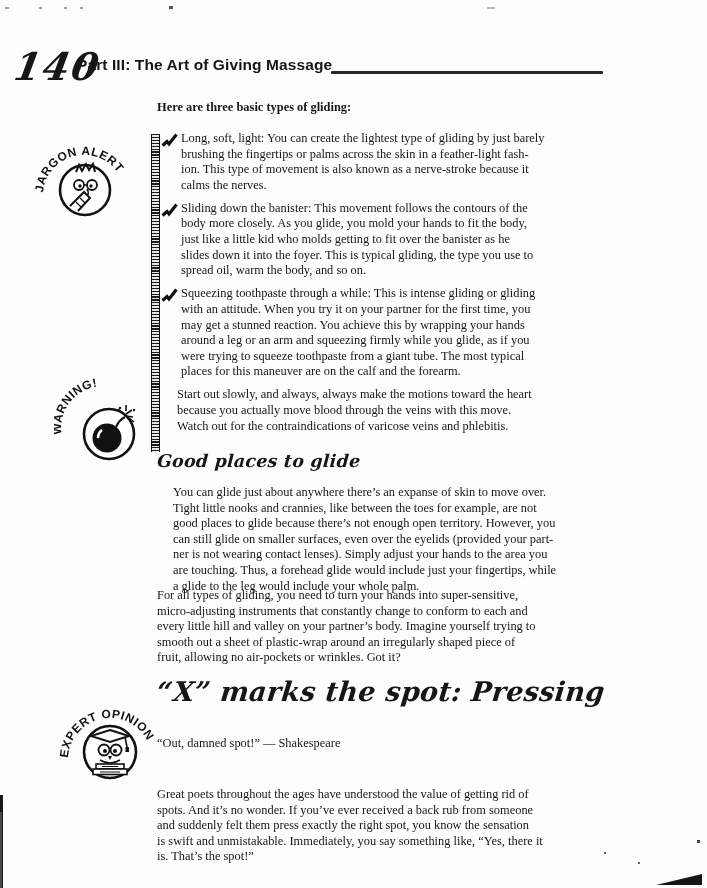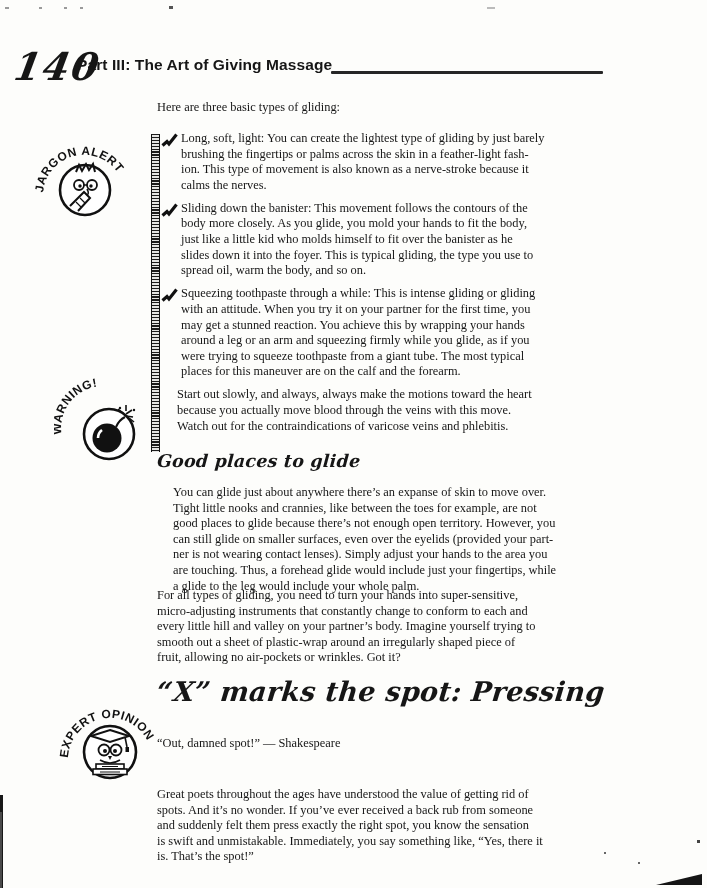--- a/index.html
+++ b/index.html
@@ -22,21 +22,21 @@
   .head-rule{
     position:absolute; left:331px; top:71px; width:272px; height:2.6px;
     background:#262626; border-radius:1px;
   }
   
   .col{
     position:absolute; left:157px; top:0; width:470px;
     font-size:12.4px; line-height:15.6px;
   }
   .block{position:absolute; left:0; white-space:pre-line;}
-  .intro{top:100px;}
+  .intro{top:100px;font-weight:bold;}
   .flagged{top:131px; padding-left:4px; position:absolute; white-space:normal;}
   .jargon-bar{
     position:absolute; left:-6px; top:3px; width:7px; height:318px;
     background:repeating-linear-gradient(180deg,#1c1c1c 0 1.2px,#e5e5e3 1.2px 2.9px);
     border-left:1.6px solid #111; border-right:1.6px solid #111;
   }
   .bullet{display:flex; margin-bottom:7.5px;}
   .check{width:20px; flex:none; padding-top:2px;}
   .bullet-text{width:445px; white-space:pre-line;}
   .warning-para{margin-left:16px; width:445px; white-space:pre-line;}
@@ -162,21 +162,21 @@
       </div>
 
       <div class="bullet">
         <span class="check">
           <svg width="17" height="15" viewBox="0 0 17 15">
               <path d="M1.5,12.5 L6,8.5 L8,11 L15.5,1.5" stroke="#111" stroke-width="3.2" fill="none"></path>
             </svg>
         </span>
         <div class="bullet-text"><span class="seg-b">Sliding down the banister: </span><span>This movement follows the contours of the
 body more closely. As you glide, you mold your hands to fit the body,
-just like a little kid who molds himself to fit over the banister as he
+just like a little kid who molds getting to fit over the banister as he
 slides down it into the foyer. This is typical gliding, the type you use to
 spread oil, warm the body, and so on.</span></div>
       </div>
 
       <div class="bullet">
         <span class="check">
           <svg width="17" height="15" viewBox="0 0 17 15">
               <path d="M1.5,12.5 L6,8.5 L8,11 L15.5,1.5" stroke="#111" stroke-width="3.2" fill="none"></path>
             </svg>
         </span>

